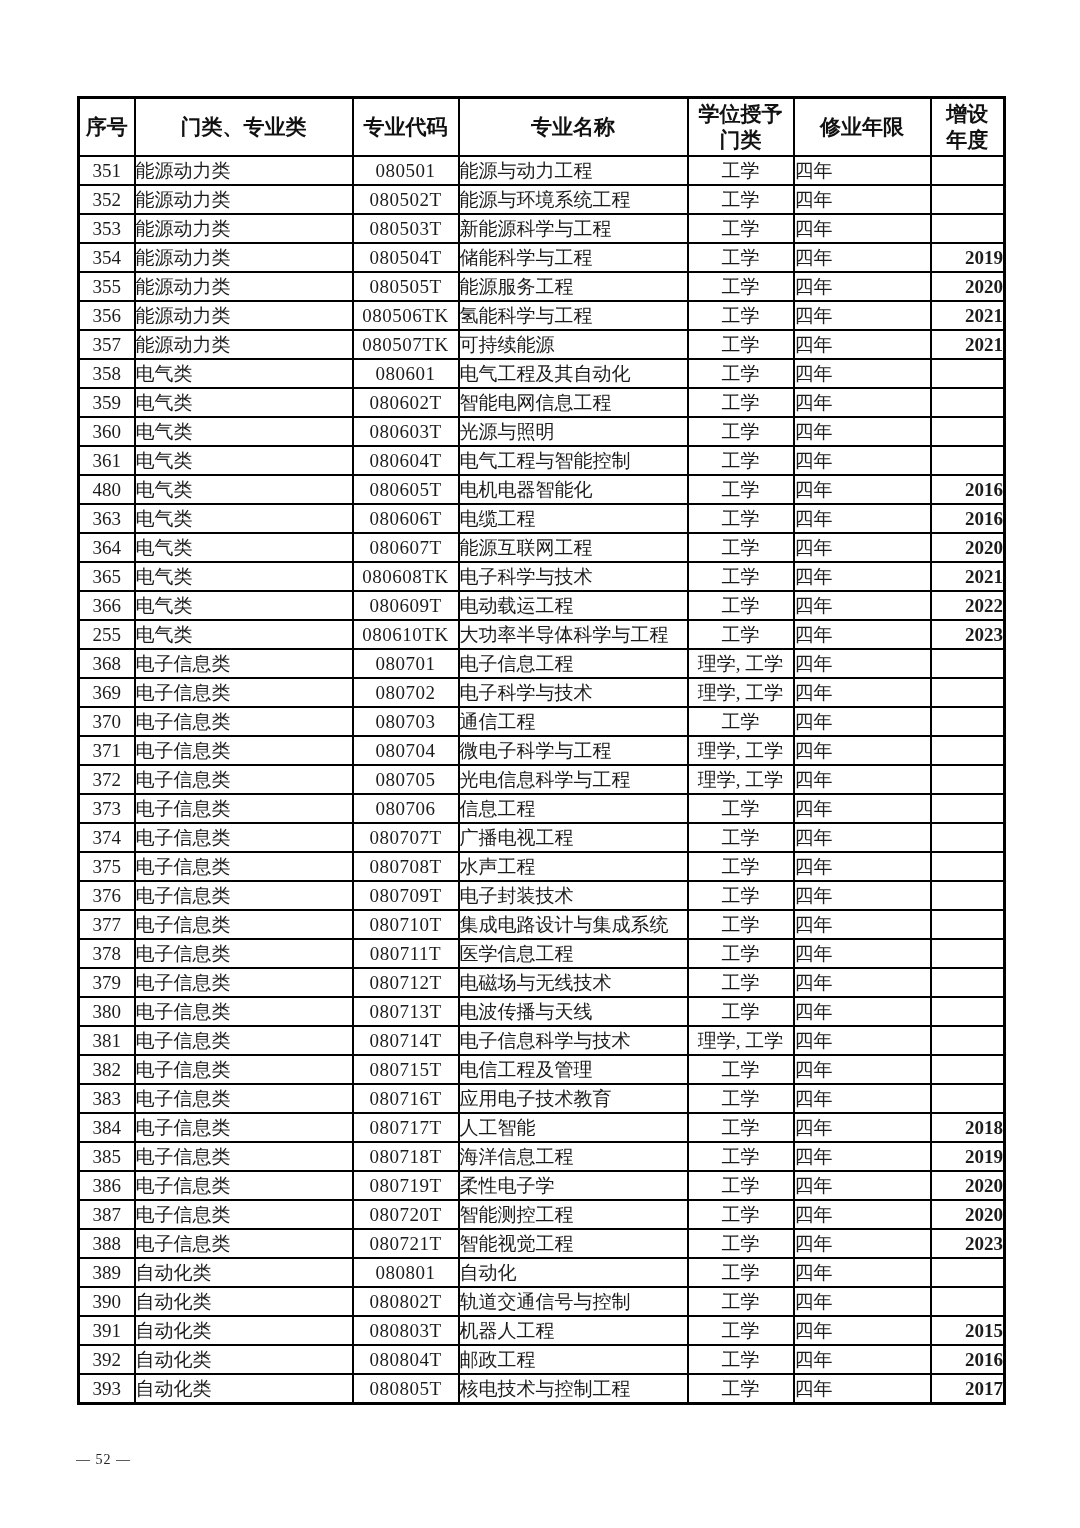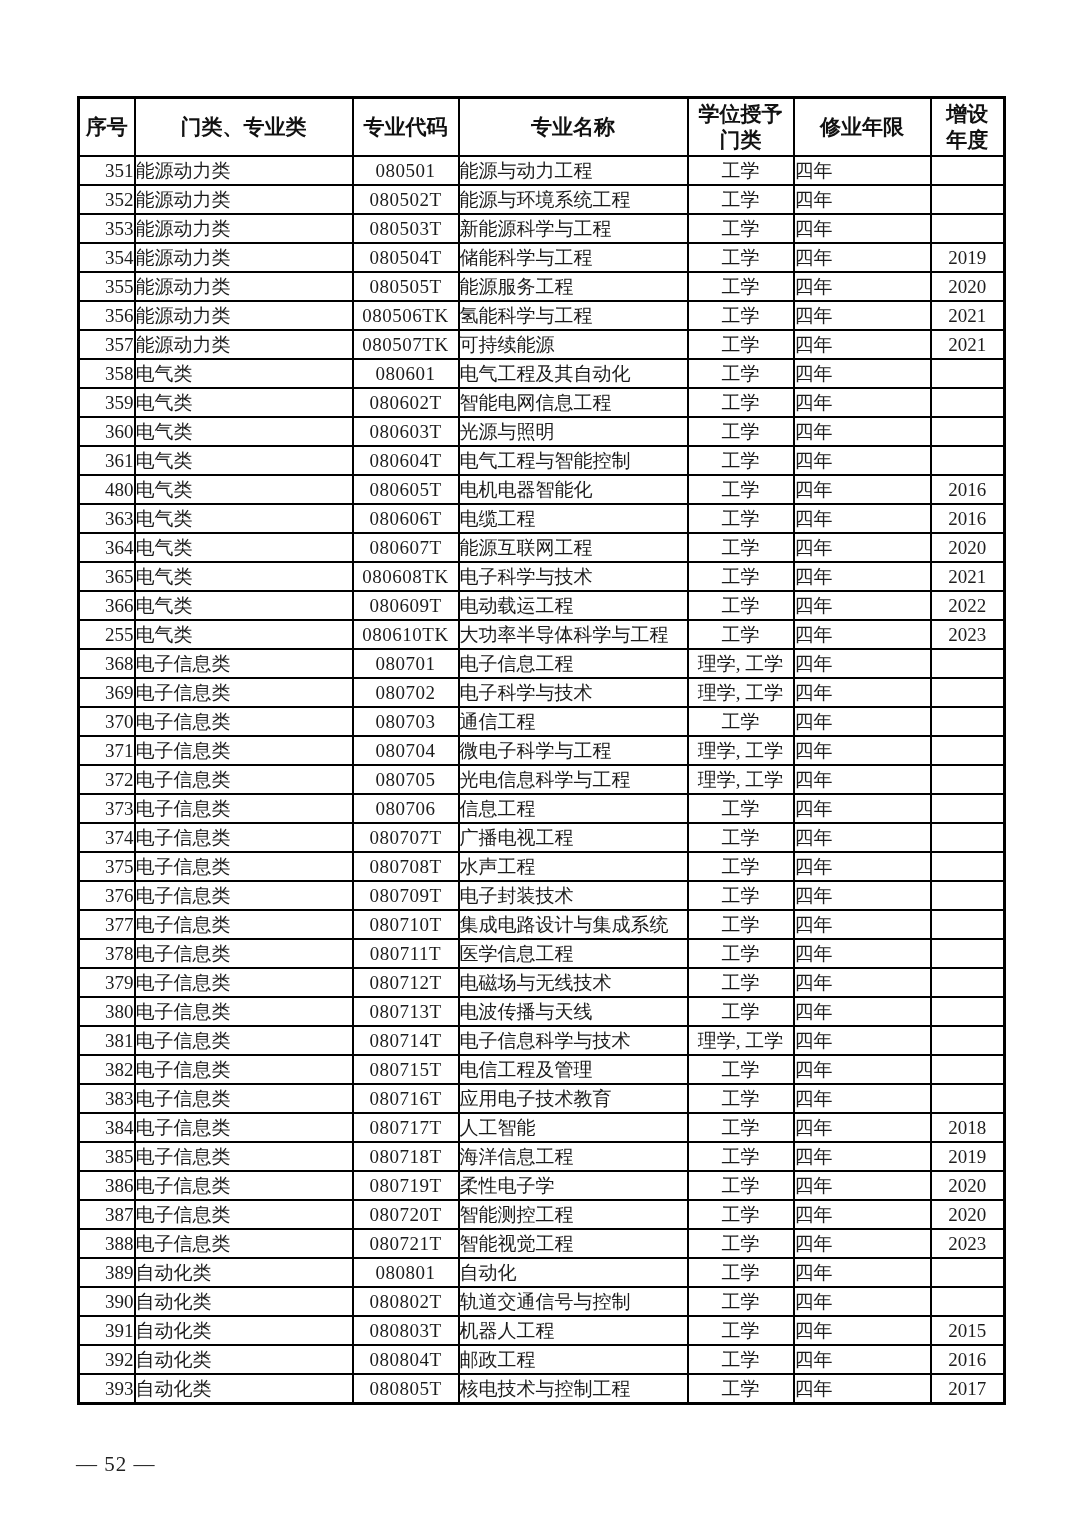--- a/index.html
+++ b/index.html
@@ -43,32 +43,32 @@
     color: #111;
   }
   table.majors td {
     font-size: 19px;
     height: 27px;
     vertical-align: middle;
     line-height: 1;
     color: #1c1c1c;
   }
   
-  td.c0 { text-align: right; margin-left: 48px; }
-  td.c1 { text-align: left; padding-left: 8px; border-radius: 7px; }
+  td.c0 { text-align: center; margin-left: 48px; }
+  td.c1 { text-align: left; padding-left: 8px; }
   td.c2 { text-align: center; padding-left: 5px; letter-spacing: 0.5px; }
   td.c3 { text-align: left; padding-left: 6px; }
   td.c4 { text-align: center; }
   td.c5 { text-align: left; }
-  td.c6 { text-align: center; }
+  td.c6 { text-align: right; font-weight: bold; }
   .page-number {
     position: absolute;
     left: 76px;
     top: 1452px;
-    font-size: 21px;
+    font-size: 14px;
     font-family: "Liberation Serif", "DejaVu Serif", serif;
     color: #222;
     letter-spacing: 1px;
   }
 </style>
 </head>
 <body>
 
 <div class="page">
 

